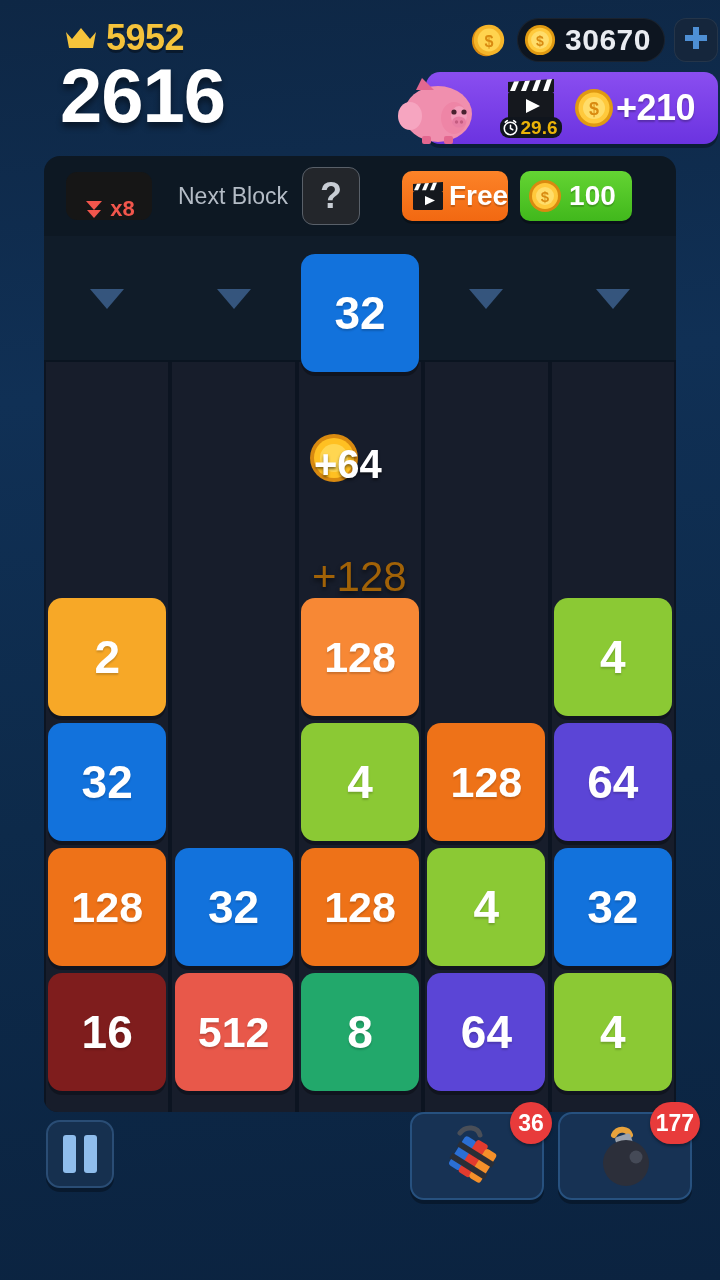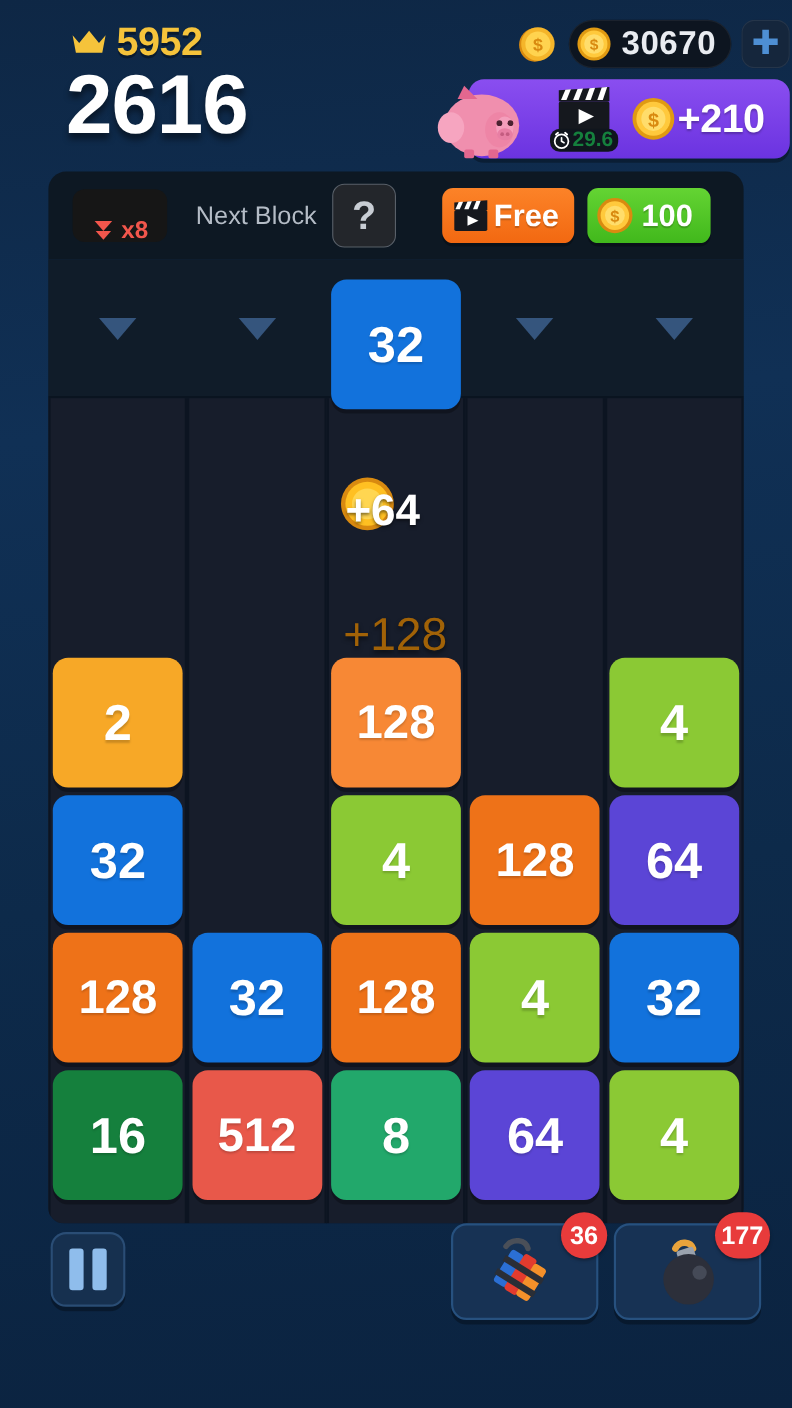--- a/index.html
+++ b/index.html
@@ -124,21 +124,21 @@
     border-radius: 9px;
     padding: 1px 5px 1px 2px;
     margin-top: -5px;
     position: relative;
     z-index: 3;
   }
   .timer-chip svg { width: 17px; height: 17px; display: block; }
   .timer-text {
     font-size: 19px;
     font-weight: bold;
-    color: #15803d;
+    color: #eab308;
     line-height: 1;
   }
   .reward-group {
     position: absolute;
     left: 148px;
     top: 0;
     height: 72px;
     display: flex;
     align-items: center;
     gap: 2px;
@@ -193,21 +193,21 @@
     display: flex; align-items: center; justify-content: center;
     font-size: 36px; font-weight: bold; color: #c8cdd4;
     line-height: 1;
   }
   .free-btn {
     margin-left: 42px;
     height: 50px;
     background: linear-gradient(180deg, #FC8328 0%, #F26811 100%);
     border-radius: 10px;
     display: flex; align-items: center; gap: 4px;
-    padding: 0 14px 0 9px;
+    padding: 0 0 0 9px;
     box-shadow: 0 3px 0 rgba(0,0,0,0.28);
   }
   .free-btn svg { width: 34px; height: 30px; display: block; }
   .free-text {
     font-size: 28px; font-weight: bold; color: #fff; line-height: 1;
     text-shadow: 0 2px 1px rgba(0,0,0,0.2);
   }
   .hundred-btn {
     margin-left: 12px;
     height: 50px;
@@ -582,21 +582,21 @@
       <div class="tile fs-lg" style="left: 509.8px; top: 362px; background: rgb(139, 201, 52);">4</div>
       <div class="tile fs-lg" style="left: 4.2px; top: 487px; background: rgb(18, 114, 220);">32</div>
       <div class="tile fs-lg" style="left: 257px; top: 487px; background: rgb(139, 201, 52);">4</div>
       <div class="tile fs-md" style="left: 383.4px; top: 487px; background: rgb(238, 114, 24);">128</div>
       <div class="tile fs-lg" style="left: 509.8px; top: 487px; background: rgb(91, 69, 214);">64</div>
       <div class="tile fs-md" style="left: 4.2px; top: 612px; background: rgb(238, 114, 24);">128</div>
       <div class="tile fs-lg" style="left: 130.6px; top: 612px; background: rgb(18, 114, 220);">32</div>
       <div class="tile fs-md" style="left: 257px; top: 612px; background: rgb(238, 114, 24);">128</div>
       <div class="tile fs-lg" style="left: 383.4px; top: 612px; background: rgb(139, 201, 52);">4</div>
       <div class="tile fs-lg" style="left: 509.8px; top: 612px; background: rgb(18, 114, 220);">32</div>
-      <div class="tile fs-lg" style="left: 4.2px; top: 737px; background: #15803d;">16</div>
+      <div class="tile fs-lg" style="left: 4.2px; top: 737px; background: #7f1d1d;">16</div>
       <div class="tile fs-md" style="left: 130.6px; top: 737px; background: rgb(232, 88, 74);">512</div>
       <div class="tile fs-lg" style="left: 257px; top: 737px; background: rgb(34, 168, 107);">8</div>
       <div class="tile fs-lg" style="left: 383.4px; top: 737px; background: rgb(91, 69, 214);">64</div>
       <div class="tile fs-lg" style="left: 509.8px; top: 737px; background: rgb(139, 201, 52);">4</div>
       <div class="popup-coin" style="left: 264px; top: 196px;">
         <span>
           <svg viewBox="0 0 52 52">
             <circle cx="26" cy="26" r="24" fill="#D98A10"></circle>
             <circle cx="26" cy="26" r="20" fill="#FFC022"></circle>
             <circle cx="26" cy="26" r="14" fill="#FFD651"></circle>

